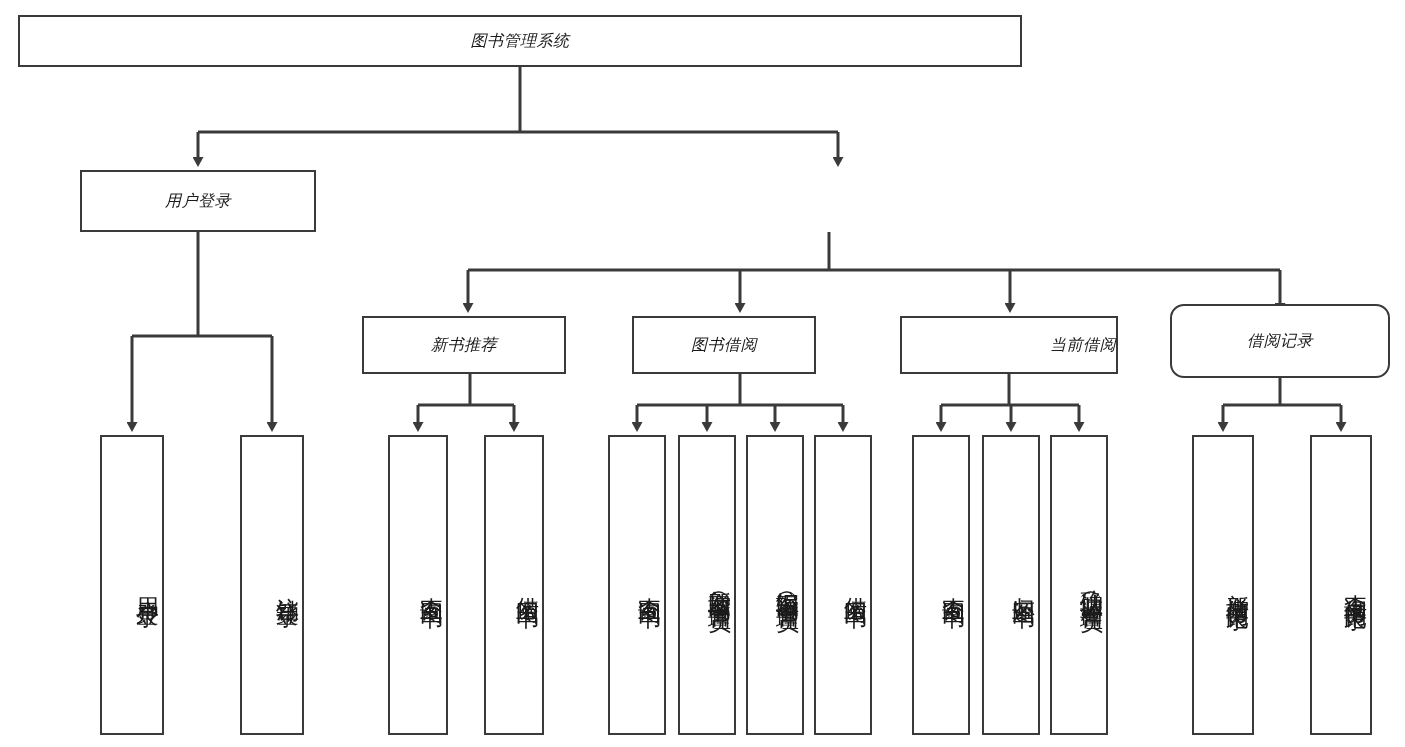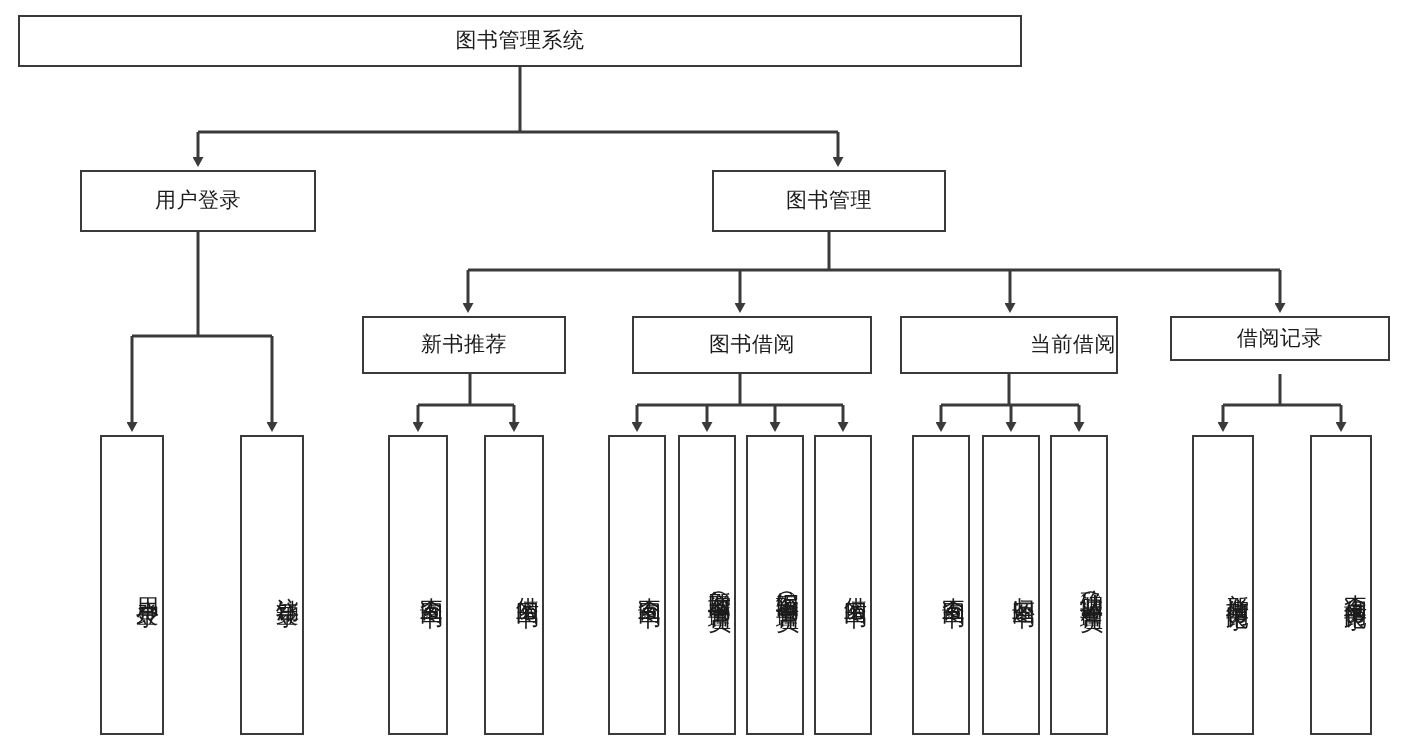--- a/index.html
+++ b/index.html
@@ -29,23 +29,24 @@
     position: absolute;
     box-sizing: border-box;
     background: #ffffff;
     border: 2px solid #3a3a3a;
     display: flex;
     align-items: center;
     justify-content: center;
     color: #1b1b1b;
   }
   .node.horiz {
-    font-size: 21px;
+    font-size: 16px;
     letter-spacing: 0.5px;
     line-height: 1.2;
+    font-style: italic;
   }
   .node.vert {
     writing-mode: vertical-rl;
     text-orientation: upright;
     font-size: 23px;
     letter-spacing: 3px;
     line-height: 1.25;
     padding-top: 6px;
     padding-bottom: 6px;
     align-items: flex-start;
@@ -121,34 +122,31 @@
     </g>
   </svg>
 
   <div class="node horiz" id="n-root" style="left: 18px; top: 15px; width: 1004px; height: 52px;">
     <span class="lbl">图书管理系统</span>
   </div>
 
   <div class="node horiz" id="n-l2-0" style="left: 80px; top: 170px; width: 236px; height: 62px;">
     <span class="lbl">用户登录</span>
   </div>
-  <div class="node horiz" id="n-l2-1" style="left: 712px; top: 170px; width: 234px; height: 62px;">
-    <span class="lbl">图书管理</span>
-  </div>
 
   <div class="node horiz" id="n-l3-0" style="left: 362px; top: 316px; width: 204px; height: 58px;">
     <span class="lbl">新书推荐</span>
   </div>
-  <div class="node horiz" id="n-l3-1" style="left: 632px; top: 316px; width: 240px; height: 58px;">
+  <div class="node horiz" id="n-l3-1" style="left: 632px; top: 316px; width: 184px; height: 58px;">
     <span class="lbl">图书借阅</span>
   </div>
   <div class="node horiz" id="n-l3-2" style="left: 900px; top: 316px; width: 218px; height: 58px; justify-content: flex-end;">
     <span class="lbl">当前借阅</span>
   </div>
-  <div class="node horiz" id="n-l3-3" style="left: 1170px; top: 316px; width: 220px; height: 45px;">
+  <div class="node horiz" id="n-l3-3" style="left: 1170px; top: 304px; width: 220px; height: 74px; border-radius: 14px;">
     <span class="lbl">借阅记录</span>
   </div>
 
   <div class="node vert" id="n-lf-0" style="left: 100px; top: 435px; width: 64px; height: 300px;">
     <span class="lbl">用户登录</span>
   </div>
   <div class="node vert" id="n-lf-1" style="left: 240px; top: 435px; width: 64px; height: 300px;">
     <span class="lbl">注销登录</span>
   </div>
   <div class="node vert" id="n-lf-2" style="left: 388px; top: 435px; width: 60px; height: 300px;">

